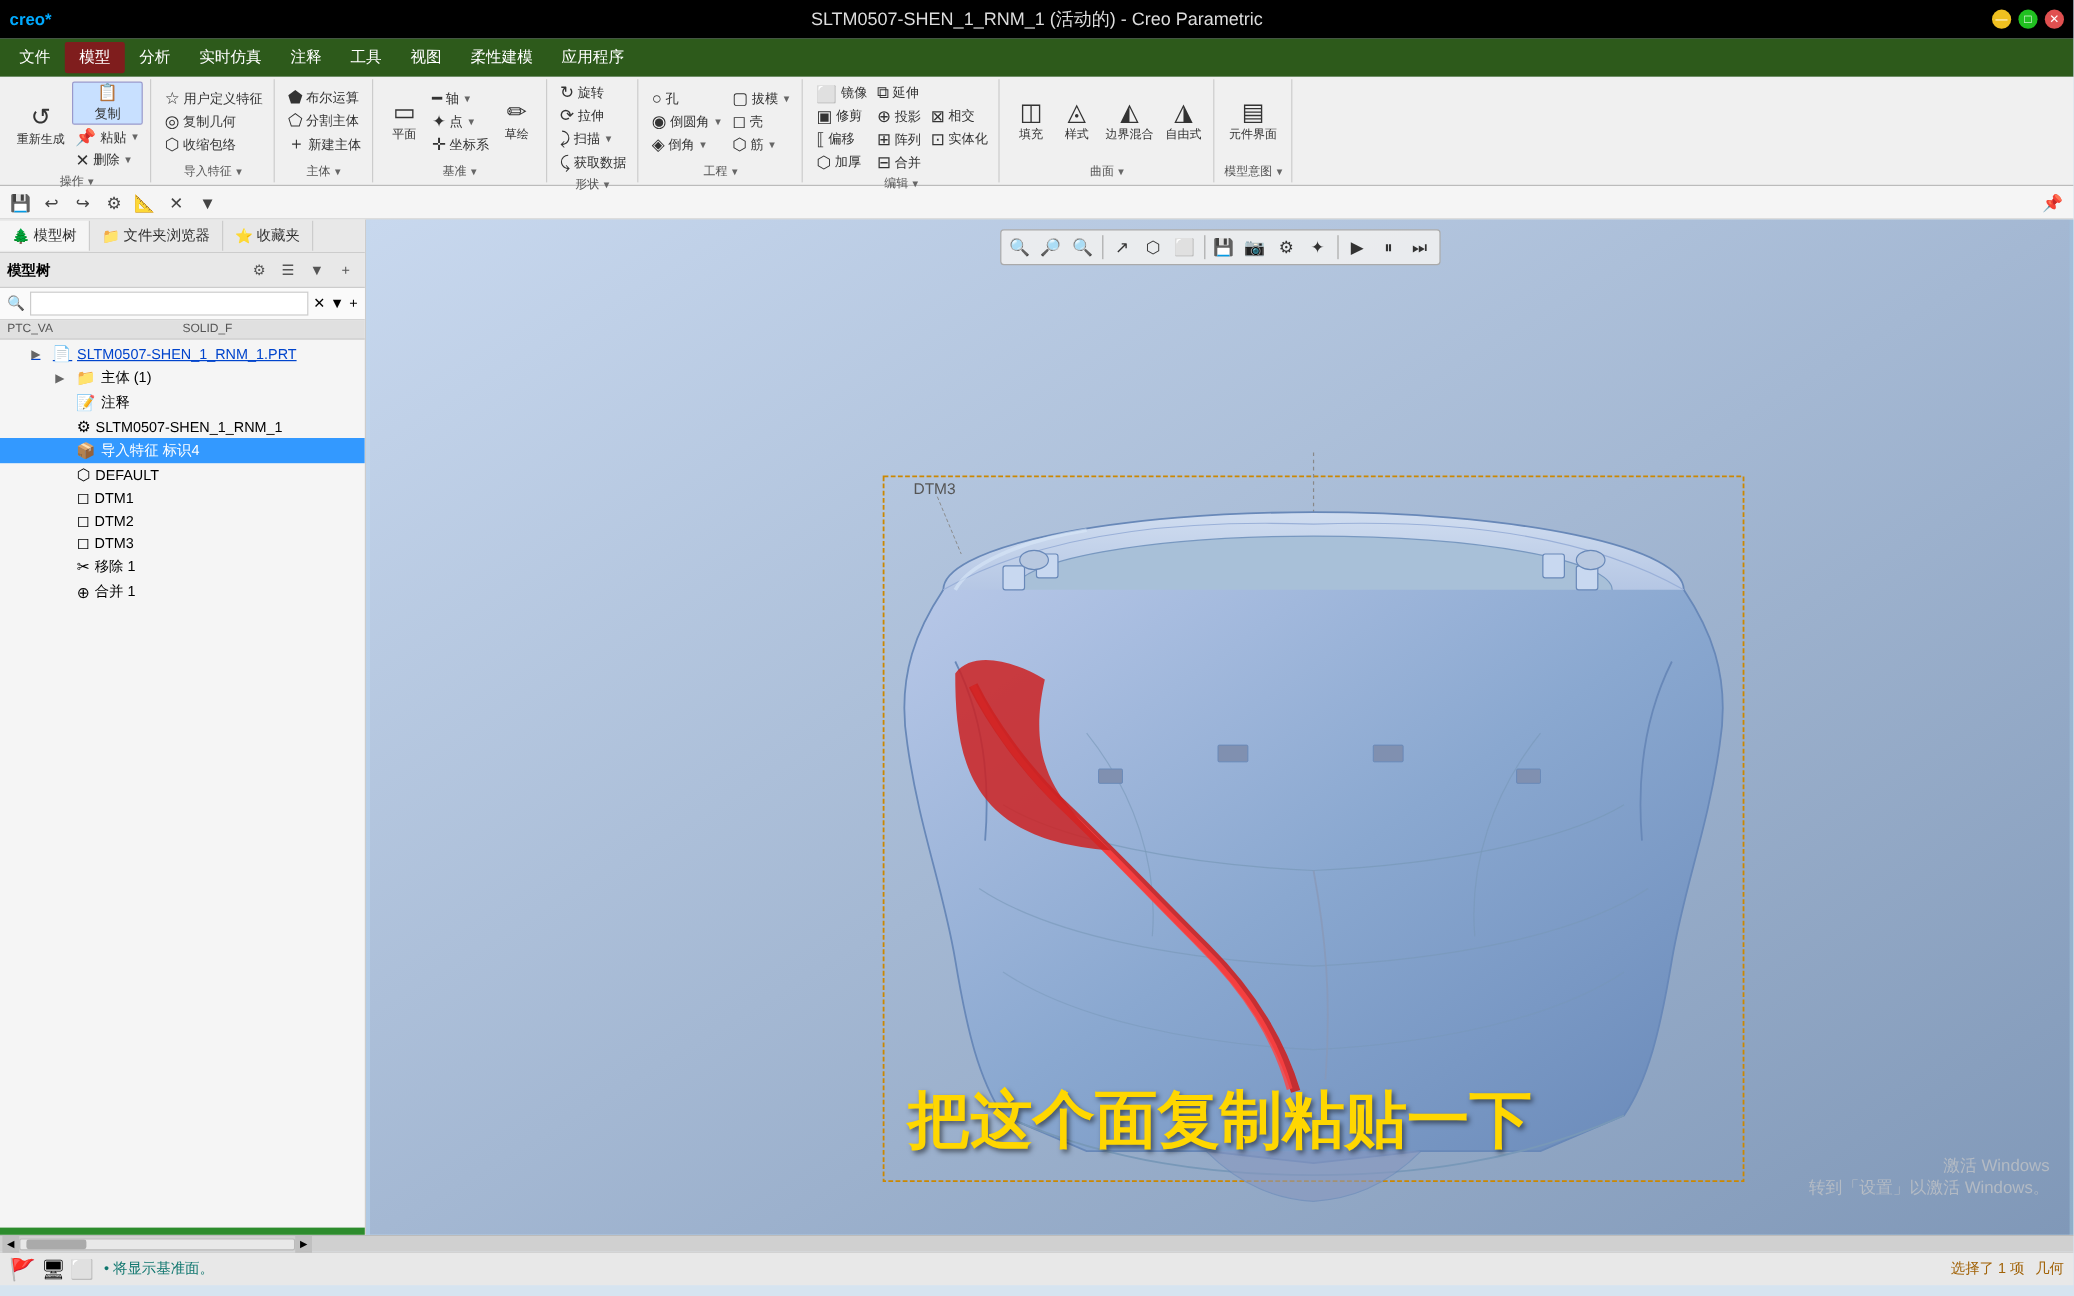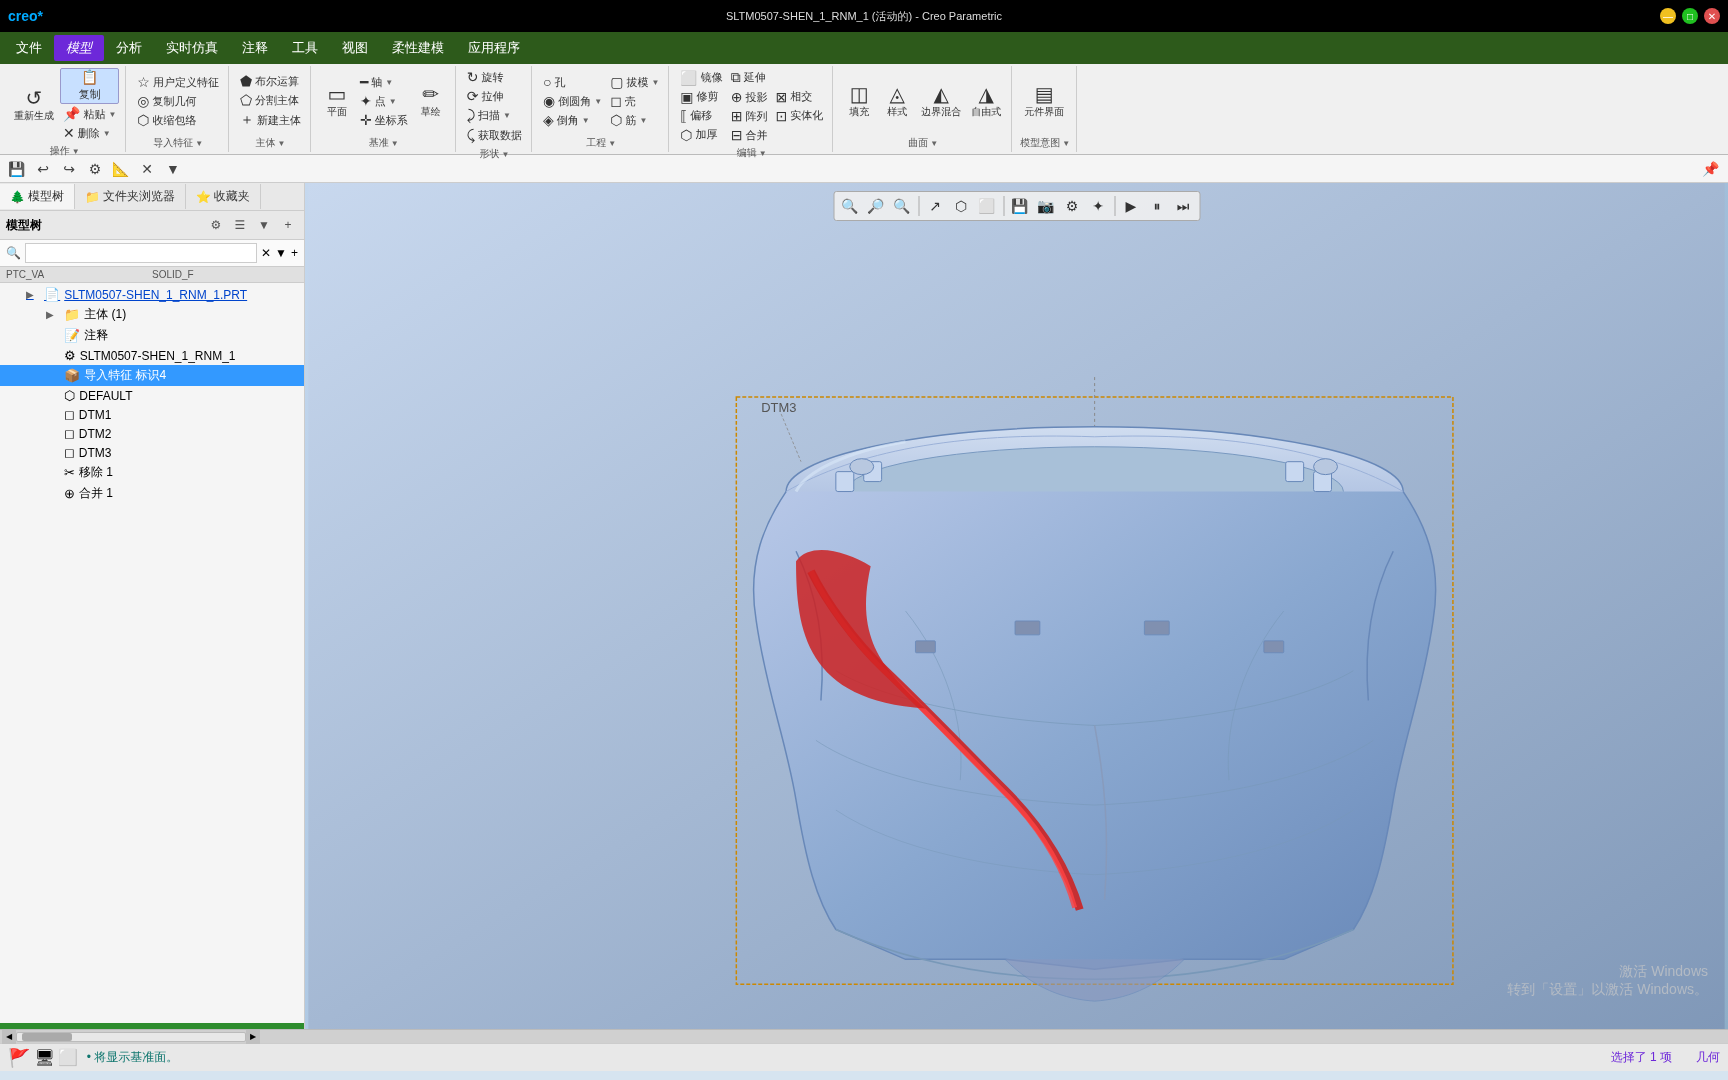--- a/index.html
+++ b/index.html
@@ -7,42 +7,42 @@
 
     
     #titlebar {
       width: 100%; height: 32px; background: #000000;
       display: flex; align-items: center; justify-content: center;
       color: #ccc; font-size: 13px; position: relative;
     }
     #titlebar .logo {
       position: absolute; left: 8px; color: #00aaff; font-weight: bold; font-size: 14px;
     }
-    #titlebar .title { color: #ddd; font-size: 11px; }
+    #titlebar .title { color: #ddd; font-size: 15px; }
     #titlebar .winbtns {
       position: absolute; right: 8px; display: flex; gap: 6px;
     }
     #titlebar .winbtn {
       width: 16px; height: 16px; border-radius: 50%; cursor: pointer;
       display: flex; align-items: center; justify-content: center; font-size: 10px; color: #fff;
     }
     .winbtn.min { background: #f0c020; }
     .winbtn.max { background: #20c020; }
     .winbtn.cls { background: #e05050; }
 
     
     #menubar {
       width: 100%; height: 32px; background: #2d5a1b;
       display: flex; align-items: center; padding: 0 4px;
     }
     .menu-item {
       padding: 4px 12px; color: #fff; cursor: pointer; font-size: 13px;
       border-radius: 2px;
     }
-    .menu-item.active { background: #6d28d9; font-style: italic; }
+    .menu-item.active { background: #7f1d1d; }
 
     
     #ribbon {
       width: 100%; background: #f0f0f0; border-bottom: 1px solid #bbb;
       display: flex; flex-direction: column;
     }
 
     #ribbon-content {
       display: flex; height: 90px; align-items: stretch;
       padding: 2px 4px; gap: 2px;
@@ -172,21 +172,21 @@
     }
 
     
     #statusbar {
       width: 100%; height: 28px; background: #e8e8e8; border-top: 1px solid #ccc;
       display: flex; align-items: center; padding: 0 8px; gap: 8px;
     }
     .status-icons { display: flex; gap: 4px; align-items: center; }
     .status-icon { font-size: 16px; cursor: pointer; }
     .status-text { font-size: 12px; color: #0f766e; flex: 1; }
-    .status-right { display: flex; align-items: center; gap: 24px; font-size: 12px; color: #6d28d9; }
+    .status-right { display: flex; align-items: center; gap: 9px; font-size: 12px; color: #a16207; }
     .status-flag { font-size: 18px; }
 
     
     #hscroll {
       height: 14px; background: #d0d0d0; border-top: 1px solid #bbb;
       display: flex; align-items: center; padding: 0 2px;
     }
     .scroll-arrow { width: 14px; height: 14px; background: #c0c0c0; display: flex; align-items: center; justify-content: center; font-size: 8px; cursor: pointer; }
 
     .dropdown-arrow { font-size: 8px; color: #666; }
@@ -728,20 +728,21 @@
       <path d="M700,780 C730,810 760,820 790,822 C820,820 850,810 880,780" fill="#8898c0" stroke="#6888b8" stroke-width="1" opacity="0.6"></path>
 
       <path d="M490,310 C500,290 540,270 600,260" fill="none" stroke="#d8e8f8" stroke-width="3" opacity="0.6"></path>
 
       <text x="455" y="230" fill="#555" font-size="13" font-family="Arial, sans-serif">DTM3</text>
       <line x1="475" y1="232" x2="495" y2="280" stroke="#888" stroke-width="0.8" stroke-dasharray="3,2"></line>
 
     </svg>
 
     
+    <div id="subtitle">把这个面复制粘贴一下</div>
 
     
     <div id="watermark">
       <div>激活 Windows</div>
       <div>转到「设置」以激活 Windows。</div>
     </div>
 
   </div>
 </div>
 

